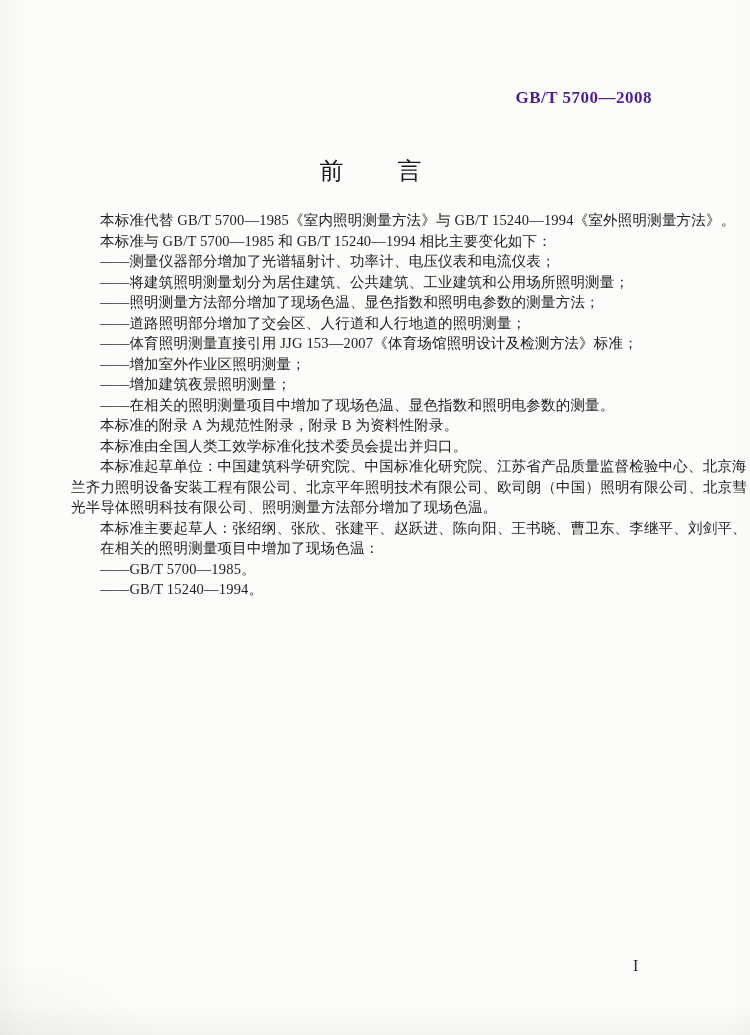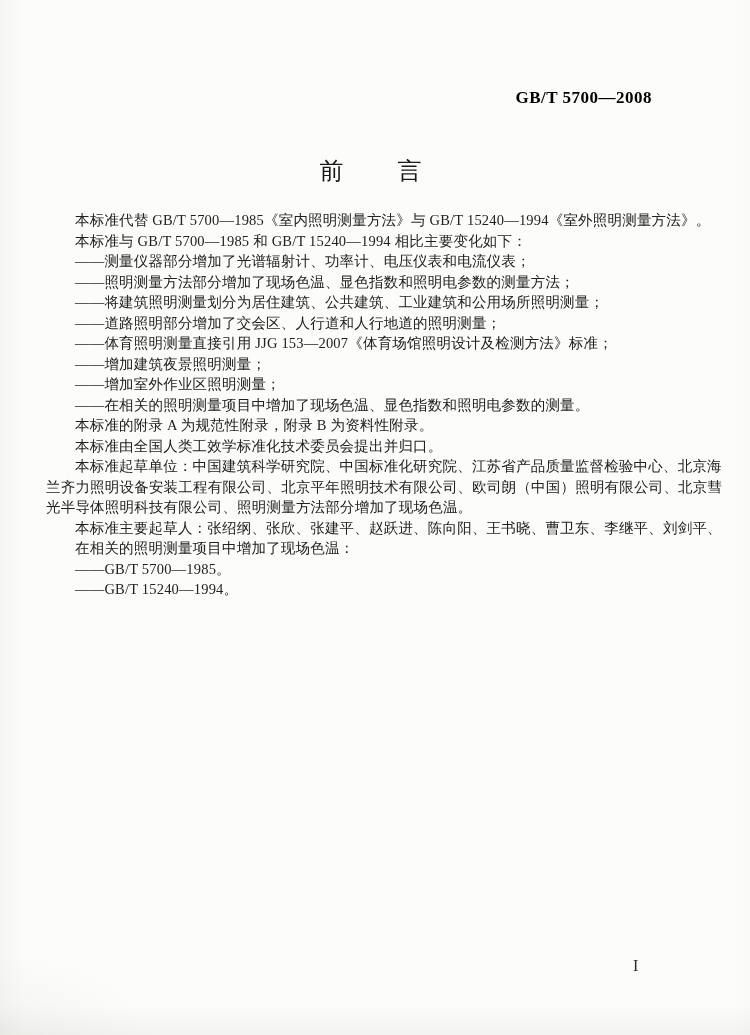--- a/index.html
+++ b/index.html
@@ -26,40 +26,40 @@
       linear-gradient(to left, rgba(200,200,195,0.06), rgba(200,200,195,0) 18px),
       radial-gradient(220px 120px at 0% 100%, rgba(170,170,165,0.10), rgba(170,170,165,0) 70%);
   }
   .doc-code {
     position: absolute;
     top: 88px;
     right: 98px;
     font-size: 17px;
     font-weight: bold;
     letter-spacing: 0.5px;
-    color: #000000;
+    color: #4c1d95;
     white-space: nowrap;
     text-align: right;
   }
   .page-title {
     position: absolute;
     top: 155px;
     left: 63px;
     width: 617px;
     text-align: center;
     font-size: 24px;
     font-weight: normal;
     letter-spacing: 2px;
     color: #181818;
     white-space: pre;
   }
   .foreword {
     position: absolute;
     top: 210px;
-    left: 46px;
+    left: 71px;
     width: 625px;
     font-size: 14.5px;
     line-height: 20.5px;
     letter-spacing: 0.2px;
     color: #212121;
   }
   .foreword .line {
     white-space: nowrap;
   }
   .foreword .line.indent {
@@ -80,26 +80,26 @@
 <div class="scan-shade"></div>
 
 <div class="doc-code">GB/T 5700—2008</div>
 
 <div class="page-title">前　　言</div>
 
 <div class="foreword" id="foreword-lines">
     <div class="line indent">本标准代替 GB/T 5700—1985《室内照明测量方法》与 GB/T 15240—1994《室外照明测量方法》。</div>
     <div class="line indent">本标准与 GB/T 5700—1985 和 GB/T 15240—1994 相比主要变化如下：</div>
     <div class="line indent">——测量仪器部分增加了光谱辐射计、功率计、电压仪表和电流仪表；</div>
+    <div class="line indent">——将建筑照明测量划分为居住建筑、公共建筑、工业建筑和公用场所照明测量；</div>
     <div class="line indent">——照明测量方法部分增加了现场色温、显色指数和照明电参数的测量方法；</div>
-    <div class="line indent">——将建筑照明测量划分为居住建筑、公共建筑、工业建筑和公用场所照明测量；</div>
     <div class="line indent">——道路照明部分增加了交会区、人行道和人行地道的照明测量；</div>
     <div class="line indent">——体育照明测量直接引用 JJG 153—2007《体育场馆照明设计及检测方法》标准；</div>
+    <div class="line indent">——增加室外作业区照明测量；</div>
     <div class="line indent">——增加建筑夜景照明测量；</div>
-    <div class="line indent">——增加室外作业区照明测量；</div>
     <div class="line indent">——在相关的照明测量项目中增加了现场色温、显色指数和照明电参数的测量。</div>
     <div class="line indent">本标准的附录 A 为规范性附录，附录 B 为资料性附录。</div>
     <div class="line indent">本标准由全国人类工效学标准化技术委员会提出并归口。</div>
     <div class="line indent">本标准起草单位：中国建筑科学研究院、中国标准化研究院、江苏省产品质量监督检验中心、北京海</div>
     <div class="line">兰齐力照明设备安装工程有限公司、北京平年照明技术有限公司、欧司朗（中国）照明有限公司、北京彗</div>
     <div class="line">光半导体照明科技有限公司、照明测量方法部分增加了现场色温。</div>
     <div class="line indent">本标准主要起草人：张绍纲、张欣、张建平、赵跃进、陈向阳、王书晓、曹卫东、李继平、刘剑平、</div>
     <div class="line indent">在相关的照明测量项目中增加了现场色温：</div>
     <div class="line indent">——GB/T 5700—1985。</div>
     <div class="line indent">——GB/T 15240—1994。</div>

